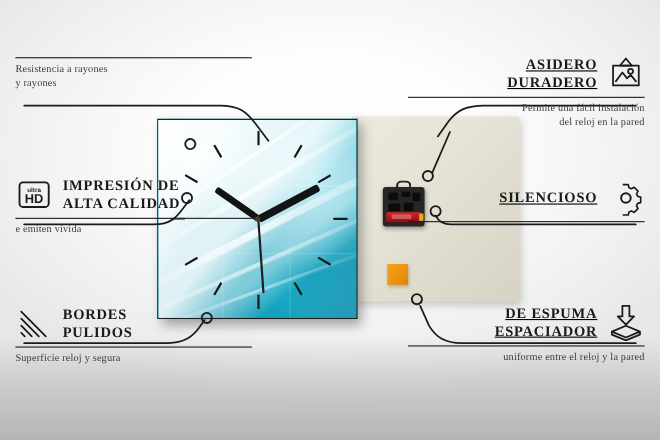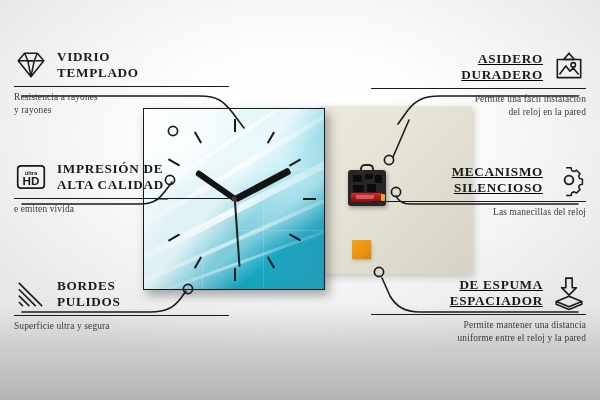--- a/index.html
+++ b/index.html
@@ -208,35 +208,20 @@
 
       <path d="M578 204 L410 204 C402 204 398 200 396 196"></path>
       <circle cx="396" cy="192" r="4.6" fill="none" stroke="#1b1b1b" stroke-width="1.7"></circle>
 
       <path d="M578 312 L420 312 C404 312 396 306 390 296 L382 278"></path>
       <circle cx="379" cy="272" r="4.6" fill="none" stroke="#1b1b1b" stroke-width="1.7"></circle>
     </g>
   </svg>
 
   <div class="feature left" id="f1">
-    <div class="head">
-      <svg class="ficon" viewBox="0 0 32 32">
-        <g fill="none" stroke="#1a1a1a" stroke-width="1.4" stroke-linejoin="round">
-          <path d="M4 12 L10 5 H22 L28 12 L16 27 Z"></path>
-          <path d="M4 12 H28"></path>
-            <path d="M10 5 L13 12 L16 27"></path>
-          <path d="M22 5 L19 12 L16 27"></path>
-            <path d="M13 12 H19"></path>
-        </g>
-      </svg>
-      <div class="ftitle">
-        <div>VIDRIO</div>
-        <div>TEMPLADO</div>
-      </div>
-    </div>
     <div class="rule"></div>
     <div class="fdesc">
       <div>Resistencia a rayones</div>
       <div>y rayones</div>
     </div>
   </div>
 
   <div class="feature left" id="f2">
     <div class="head">
       <svg class="ficon" viewBox="0 0 32 32">
@@ -265,21 +250,21 @@
             <path d="M5 24 L8 27"></path>
         </g>
       </svg>
       <div class="ftitle">
         <div>BORDES</div>
         <div>PULIDOS</div>
       </div>
     </div>
     <div class="rule"></div>
     <div class="fdesc">
-      <div>Superficie ultra y segura</div>
+      <div>Superficie reloj y segura</div>
     </div>
   </div>
 
   <div class="feature right" id="f4">
     <div class="head">
       <svg class="ficon" viewBox="0 0 32 32">
         <g fill="none" stroke="#1a1a1a" stroke-width="1.5" stroke-linejoin="round">
           <path d="M16 3 L11 9 H21 Z"></path>
           <rect x="5" y="9" width="22" height="17"></rect>
           <path d="M7 23 L13 15 L17 20 L20 17 L25 23"></path>
@@ -300,44 +285,41 @@
 
   <div class="feature right" id="f5">
     <div class="head">
       <svg class="ficon" viewBox="0 0 32 32">
         <g fill="none" stroke="#1a1a1a" stroke-width="1.7" stroke-linejoin="round">
           <path d="M13.2 4.2h5.6l.8 3.1 2.5 1.1 2.8-1.5 3.9 3.9-1.5 2.8 1.1 2.5 3.1.8v5.6l-3.1.8-1.1 2.5 1.5 2.8-3.9 3.9-2.8-1.5-2.5 1.1-.8 3.1h-5.6" transform="scale(.84) translate(2.6 1.2)"></path>
           <circle cx="16" cy="16" r="4.1"></circle>
         </g>
       </svg>
       <div class="ftitle">
-        <div>MECANISMO</div>
         <div>SILENCIOSO</div>
       </div>
     </div>
     <div class="rule"></div>
     <div class="fdesc">
-      <div>Las manecillas del reloj</div>
     </div>
   </div>
 
   <div class="feature right" id="f6">
     <div class="head">
       <svg class="ficon" viewBox="0 0 32 32">
         <g fill="none" stroke="#1a1a1a" stroke-width="1.5" stroke-linejoin="round">
           <path d="M13 2 h6 v9 h4 l-7 7 -7 -7 h4 Z"></path>
           <path d="M16 19 L4 24 L16 29 L28 24 Z"></path>
           <path d="M4 24 v2.5 L16 31.5 L28 26.5 V24"></path>
         </g>
       </svg>
       <div class="ftitle">
         <div>DE ESPUMA</div>
         <div>ESPACIADOR</div>
       </div>
     </div>
     <div class="rule"></div>
     <div class="fdesc">
-      <div>Permite mantener una distancia</div>
       <div>uniforme entre el reloj y la pared</div>
     </div>
   </div>
 
 </div>
 
 </body></html>

